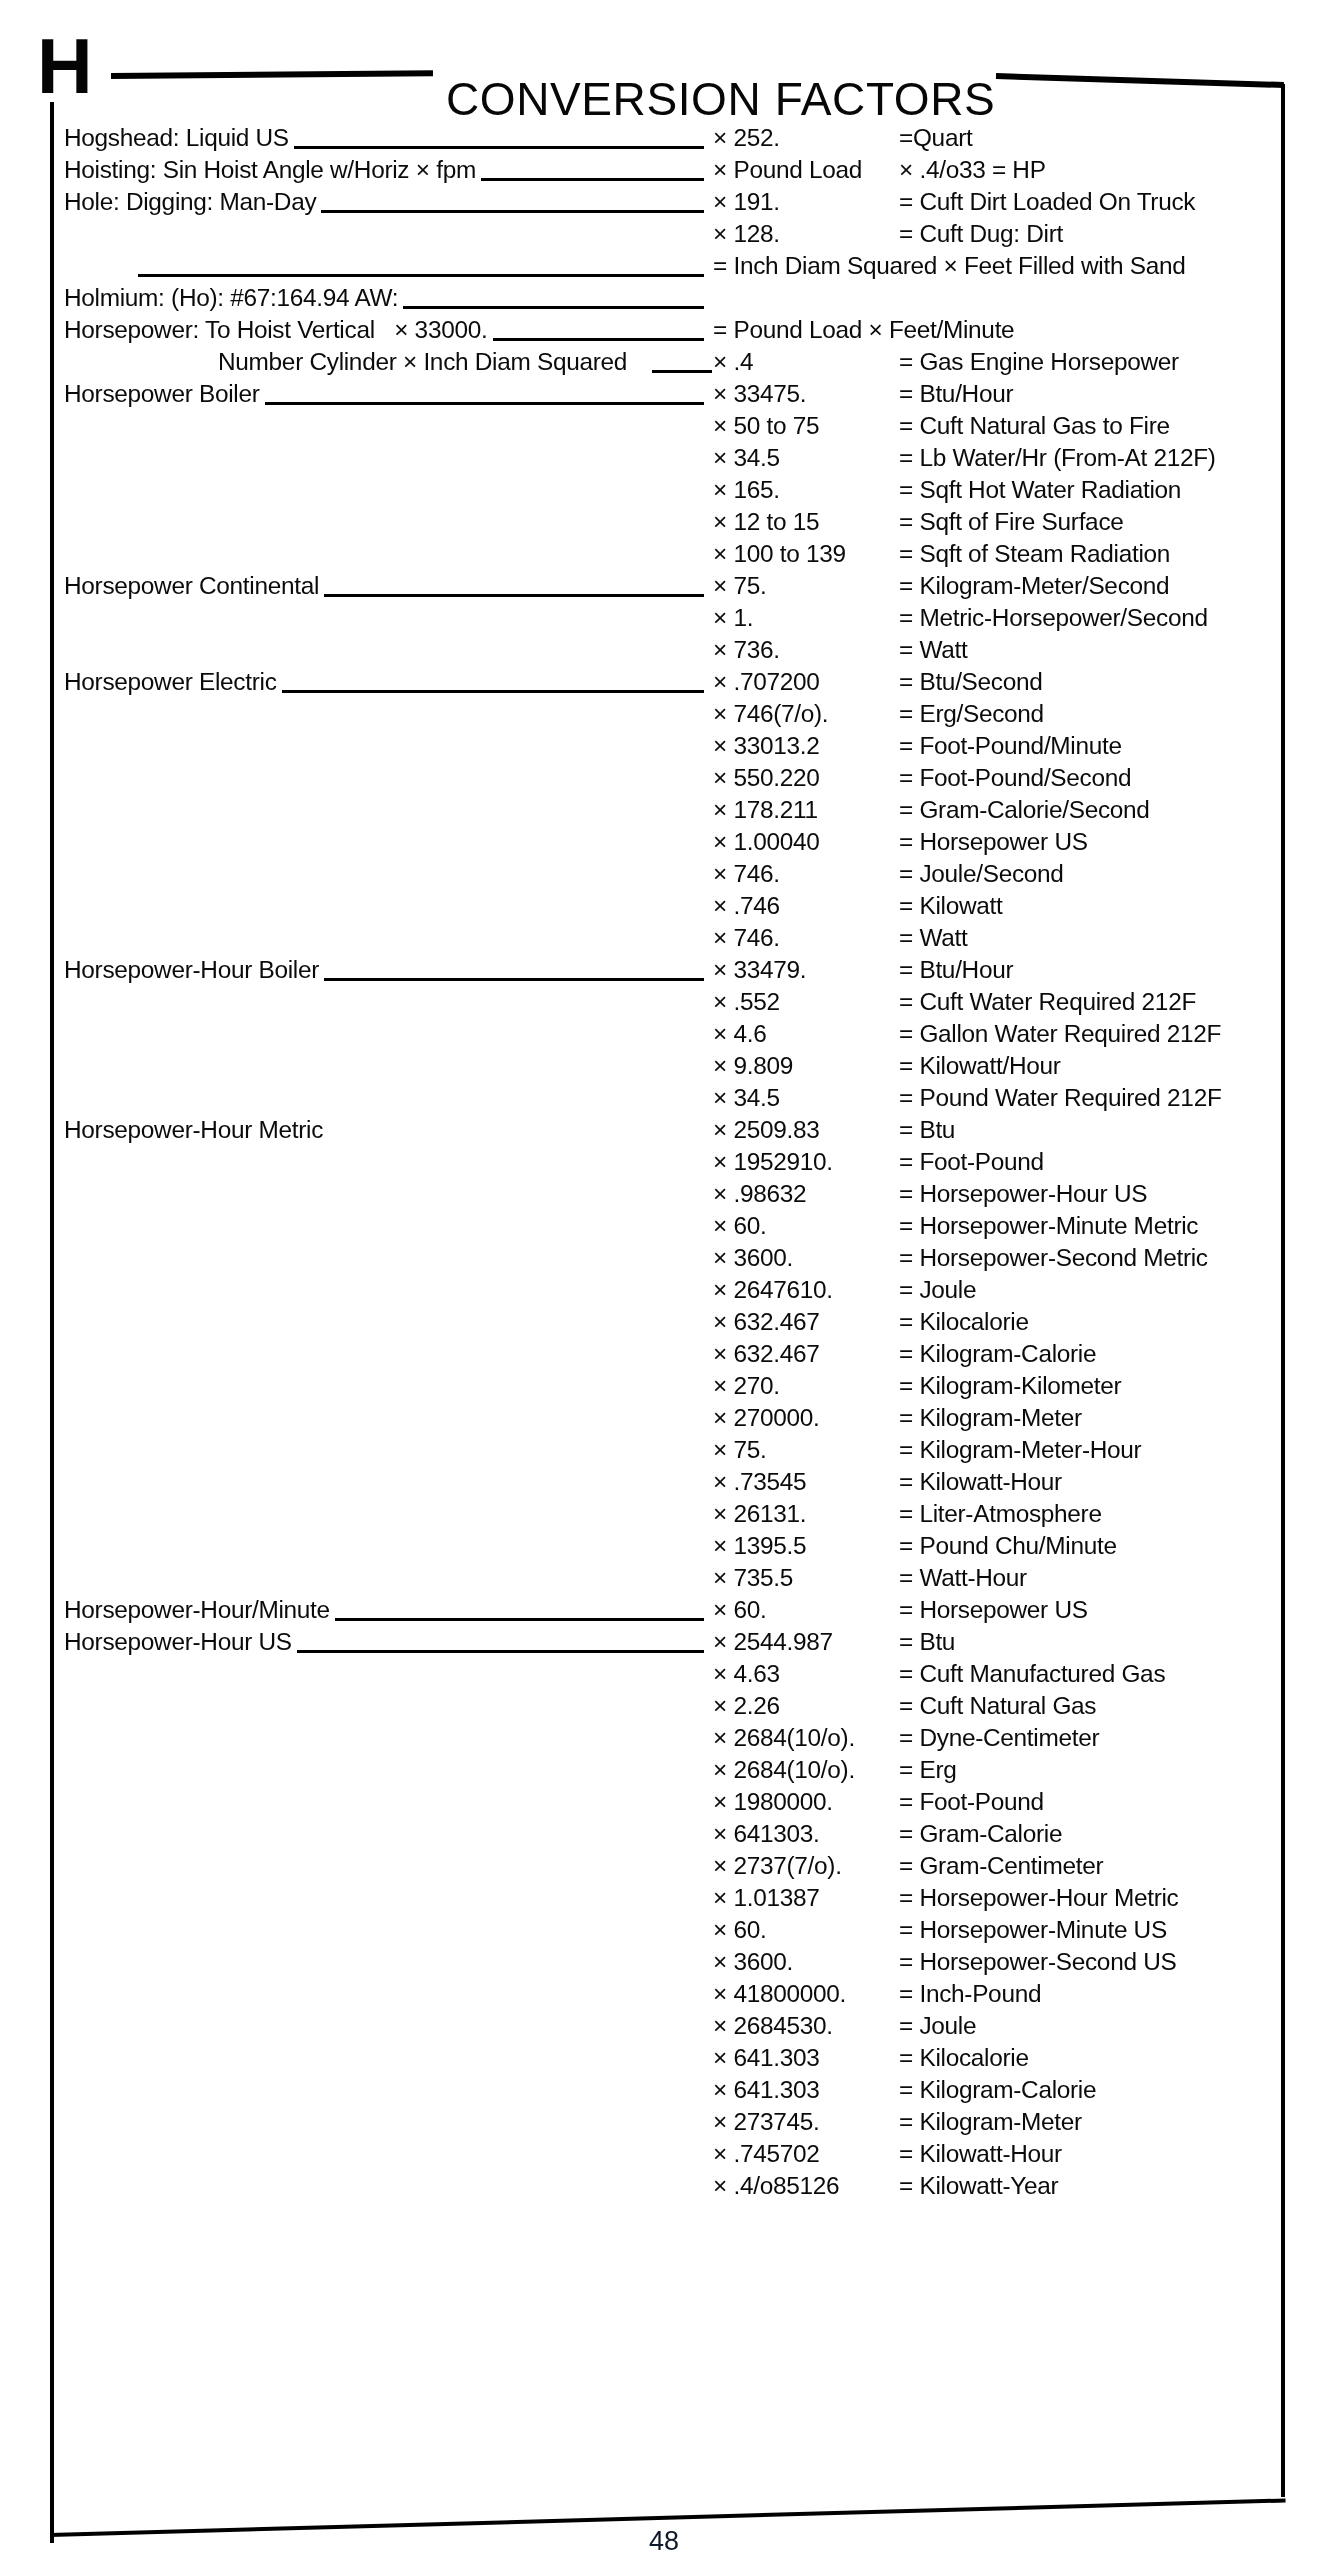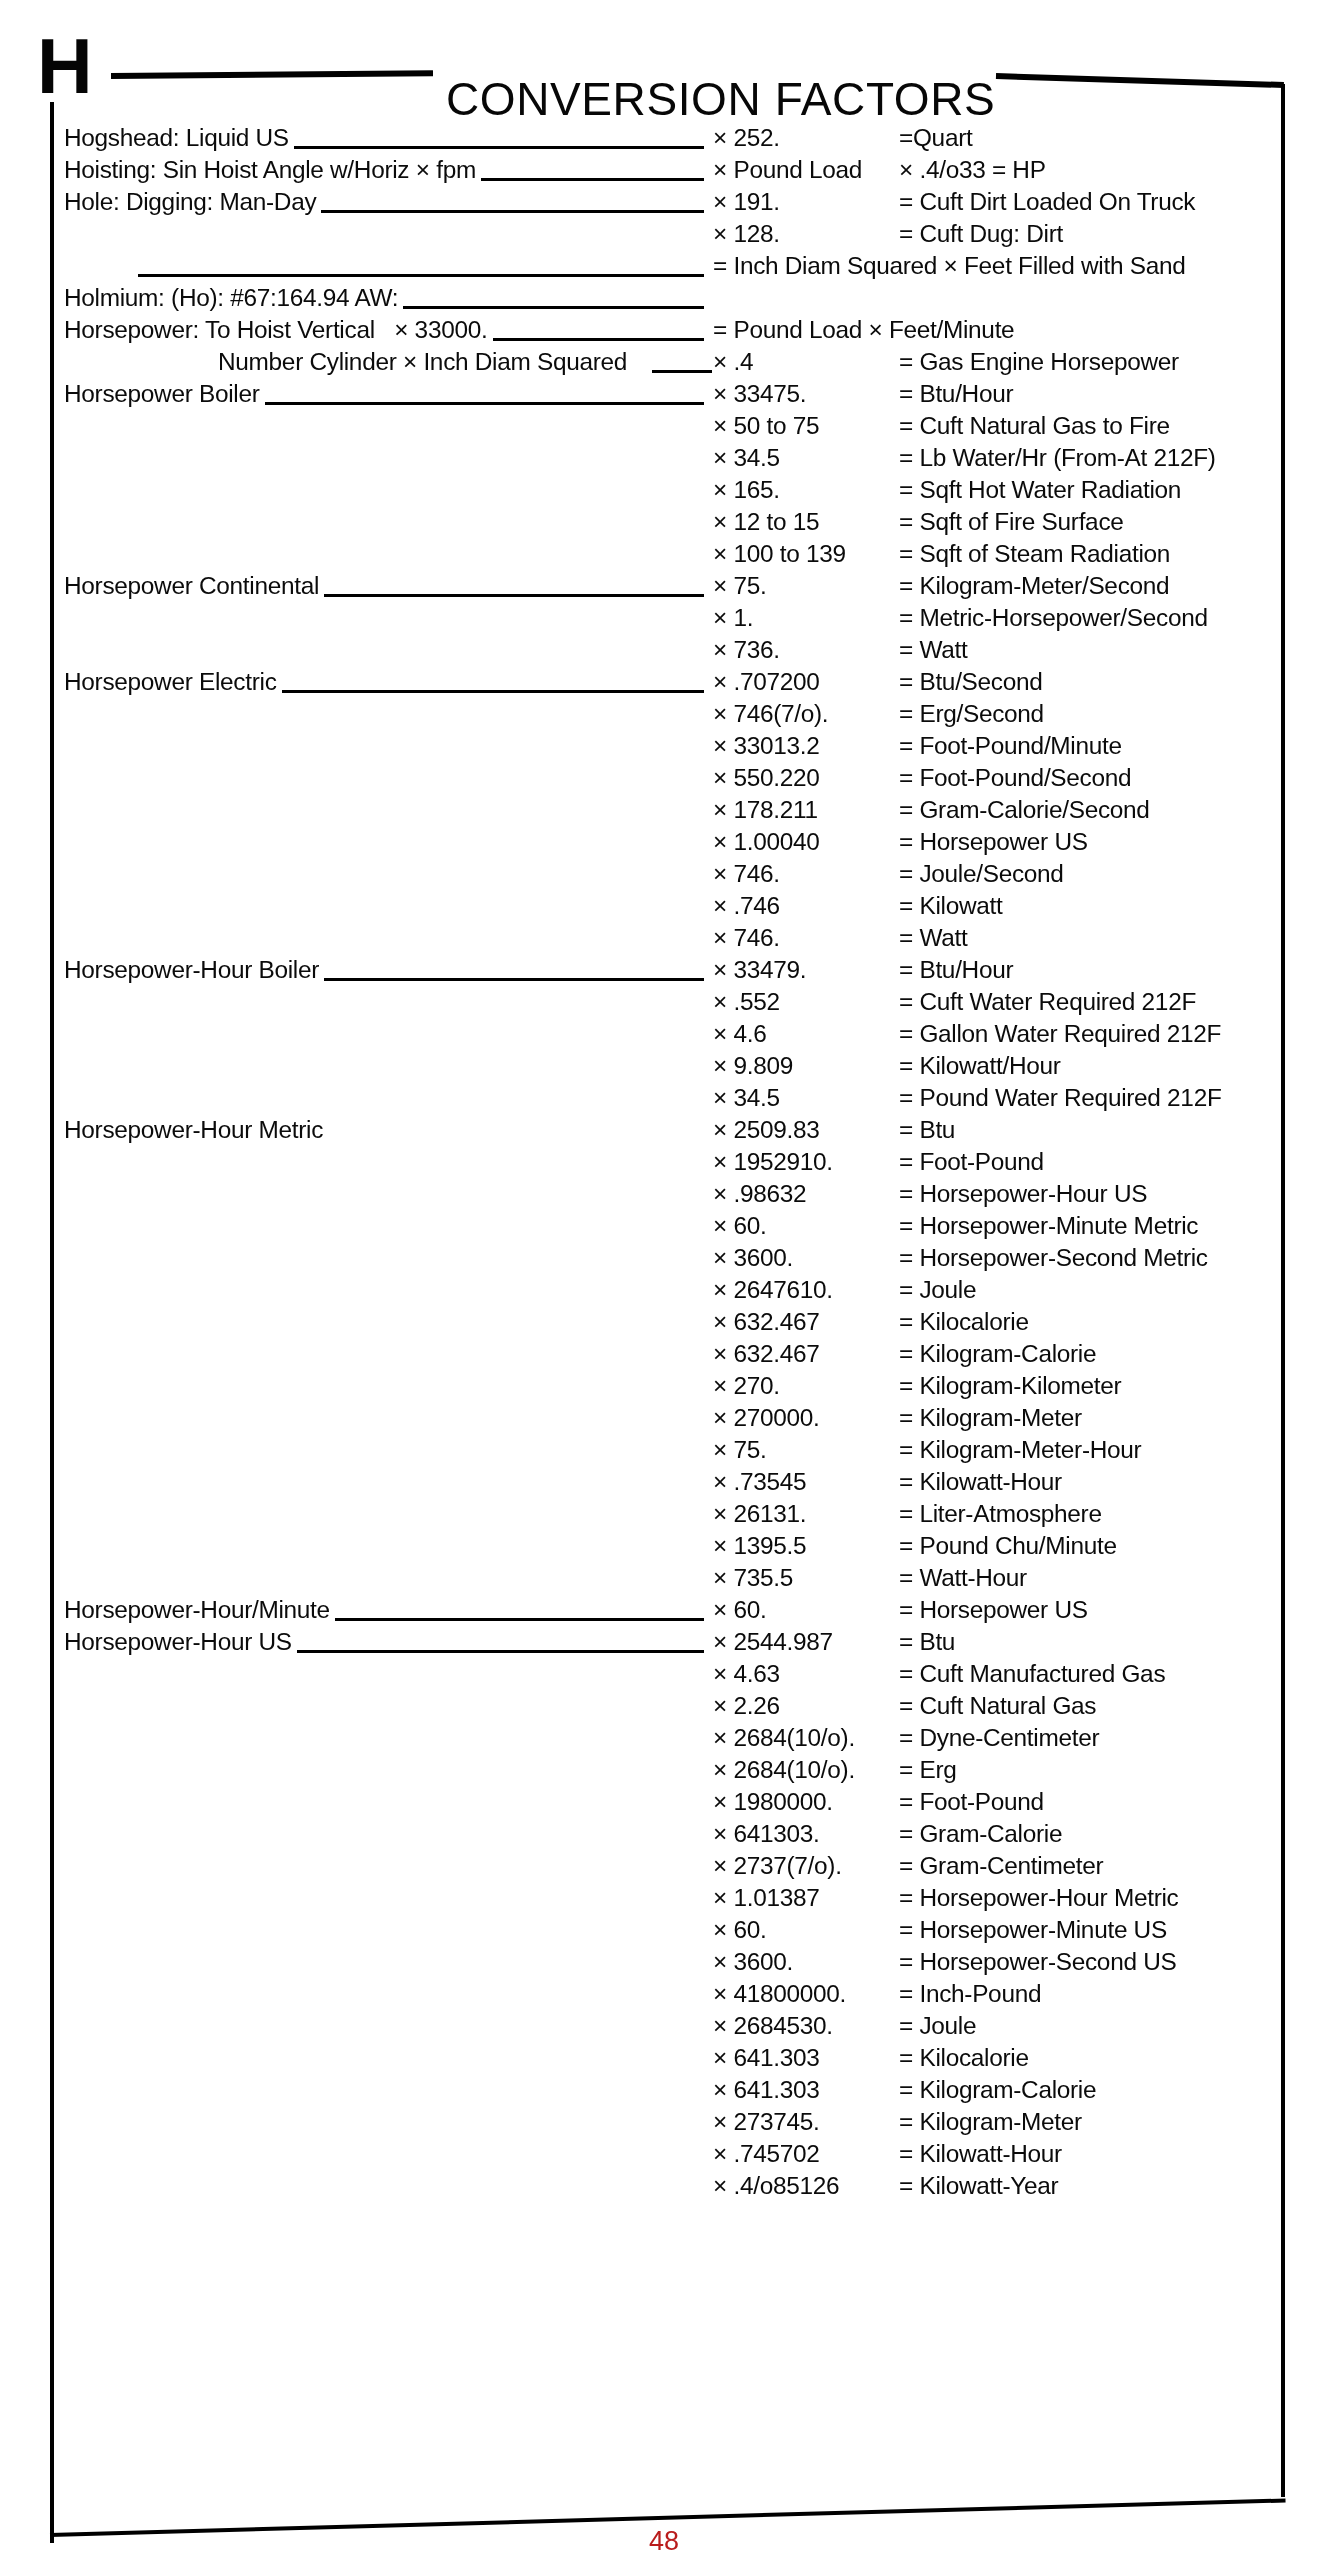--- a/index.html
+++ b/index.html
@@ -27,21 +27,21 @@
   
   .table{position:absolute;left:0;top:122px;width:1328px;}
   .row{position:relative;height:32px;font-size:24.4px;line-height:32px;letter-spacing:-0.3px;}
   .row-label-wrap{position:absolute;top:0;display:flex;height:32px;}
   .row-label{white-space:pre;}
   .row-underline{flex:1;height:0;border-bottom:3.2px solid #000;align-self:flex-end;margin:0 0 5.1px 5.1px;}
   .row-factor{position:absolute;left:713px;top:0;white-space:nowrap;}
   .row-result{position:absolute;left:899px;top:0;white-space:nowrap;}
   
   .page-number{position:absolute;left:0;top:2526px;width:1328px;text-align:center;
-    font-size:27px;letter-spacing:0px;color:#b91c1c;}
+    font-size:27px;letter-spacing:0px;color:#0f172a;}
 </style>
 </head>
 <body>
 
 <div class="section-letter">H</div>
 <div class="rule rule-left"></div>
 <div class="page-title">CONVERSION FACTORS</div>
 <div class="rule rule-right"></div>
 
 <div class="border-left"></div>

